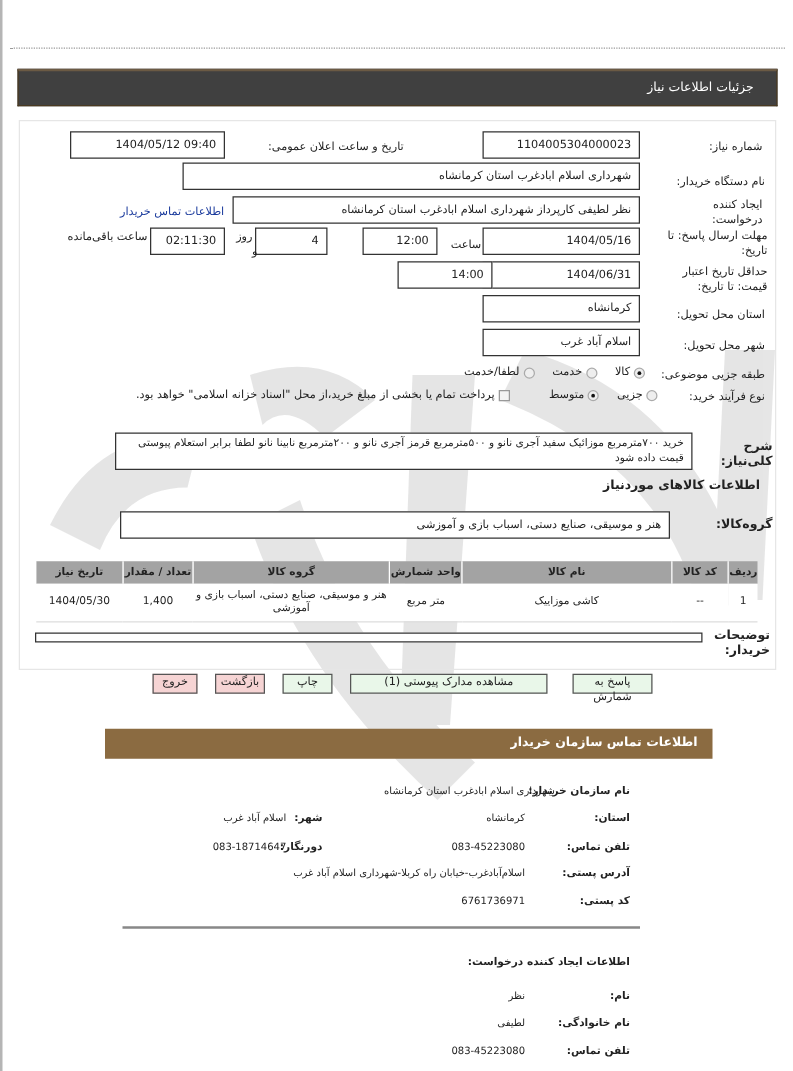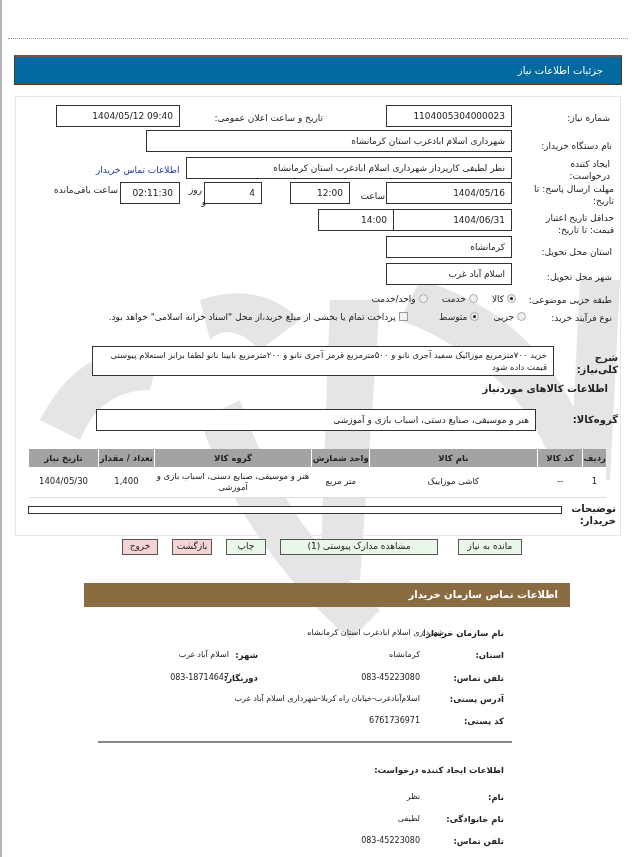--- a/index.html
+++ b/index.html
@@ -1,21 +1,21 @@
 <!DOCTYPE html>
 <html><head>
 <meta charset="utf-8">
 <style>
   * { box-sizing: border-box; margin: 0; padding: 0; }
   html, body { width: 634px; height: 857px; background: #ffffff; overflow: hidden; }
   body { font-family: "DejaVu Sans", sans-serif; font-size: 9px; color: #222; position: relative; }
   .left-rule { position: absolute; left: 0; top: 0; width: 2px; height: 857px; background: #b5b5b5; }
   .dotted-rule { position: absolute; left: 8px; top: 38px; width: 620px; border-top: 1px dotted #999; }
   .watermark { position: absolute; left: 0; top: 280px; width: 634px; height: 420px; pointer-events: none; opacity: 0.25; }
-  .title-bar { position: absolute; left: 14px; top: 55px; width: 608px; height: 30px; background: #0369a1; border: 1px solid #4a3a22; border-top: 2px solid #6b5a44; color: #fff; font-size: 10px; direction: rtl; padding-right: 18px; line-height: 28px; }
+  .title-bar { position: absolute; left: 14px; top: 55px; width: 608px; height: 30px; background: #404040; border: 1px solid #4a3a22; border-top: 2px solid #6b5a44; color: #fff; font-size: 10px; direction: rtl; padding-right: 18px; line-height: 28px; }
   .panel { position: absolute; left: 15px; top: 96px; width: 606px; height: 440px; border: 1px solid #e6e6e6; background: transparent; }
   .lbl { position: absolute; direction: rtl; text-align: right; font-size: 9px; color: #222; line-height: 12px; }
   .box { position: absolute; border: 1px solid #333; background: #fff; direction: rtl; font-size: 9px; padding: 0 6px; display: flex; align-items: center; }
   .box.ltr { direction: ltr; justify-content: flex-end; }
   .link { position: absolute; color: #1a3a9c; direction: rtl; font-size: 9px; }
   .radio { display: inline-block; width: 9px; height: 9px; border-radius: 50%; border: 1px solid #aaa; background: #eee; vertical-align: middle; position: relative; }
   .radio.on::after { content: ""; position: absolute; left: 2px; top: 2px; width: 3px; height: 3px; border-radius: 50%; background: #111; }
   .check { display: inline-block; width: 9px; height: 9px; border: 1px solid #999; background: #f3f3f3; vertical-align: middle; }
   .optrow { position: absolute; direction: rtl; font-size: 9px; white-space: nowrap; }
   .optrow span { vertical-align: middle; }
@@ -111,21 +111,21 @@
 
 <div class="lbl" style="left:520px;top:294px;width:92px;">طبقه جزیی موضوعی:</div>
 <div class="optrow" style="left:330px;top:293px;width:186px;text-align:right;">
   <span class="radio on"></span>
   <span>کالا</span>
   &nbsp;&nbsp;&nbsp;
   <span class="radio"></span>
   <span>خدمت</span>
   &nbsp;&nbsp;&nbsp;
   <span class="radio"></span>
-  <span>واحد/خدمت</span>
+  <span>لطفا/خدمت</span>
 </div>
 
 <div class="lbl" style="left:530px;top:312px;width:82px;">نوع فرآیند خرید:</div>
 <div class="optrow" style="left:50px;top:311px;width:476px;text-align:right;">
   <span class="radio"></span>
   <span>جزیی</span>
   &nbsp;&nbsp;&nbsp;
   <span class="radio on"></span>
   <span>متوسط</span>
   &nbsp;&nbsp;&nbsp;&nbsp;&nbsp;&nbsp;&nbsp;&nbsp;&nbsp;
@@ -168,21 +168,21 @@
       <td>1404/05/30</td>
     </tr>
   </tbody>
 </table>
 
 <div class="lbl bold" style="left:566px;top:503px;width:50px;font-size:10px;line-height:12px;">توضیحات خریدار:</div>
 <div class="box" style="left:28px;top:506px;width:534px;height:8px;padding:0;">
     <span></span>
   </div>
 
-<div class="btn green" style="left:458px;top:539px;width:64px;">مانده به نیاز</div>
+<div class="btn green" style="left:458px;top:539px;width:64px;">پاسخ به شمارش</div>
 <div class="btn green" style="left:280px;top:539px;width:158px;">مشاهده مدارک پیوستی (1)</div>
 <div class="btn green" style="left:226px;top:539px;width:40px;">چاپ</div>
 <div class="btn red" style="left:172px;top:539px;width:40px;">بازگشت</div>
 <div class="btn red" style="left:122px;top:539px;width:36px;">خروج</div>
 
 <div class="section-bar">
   <span>اطلاعات تماس سازمان خریدار</span>
 </div>
 
 <div class="ci-lbl" style="right:130px;top:628px;">نام سازمان خریدار:</div>

